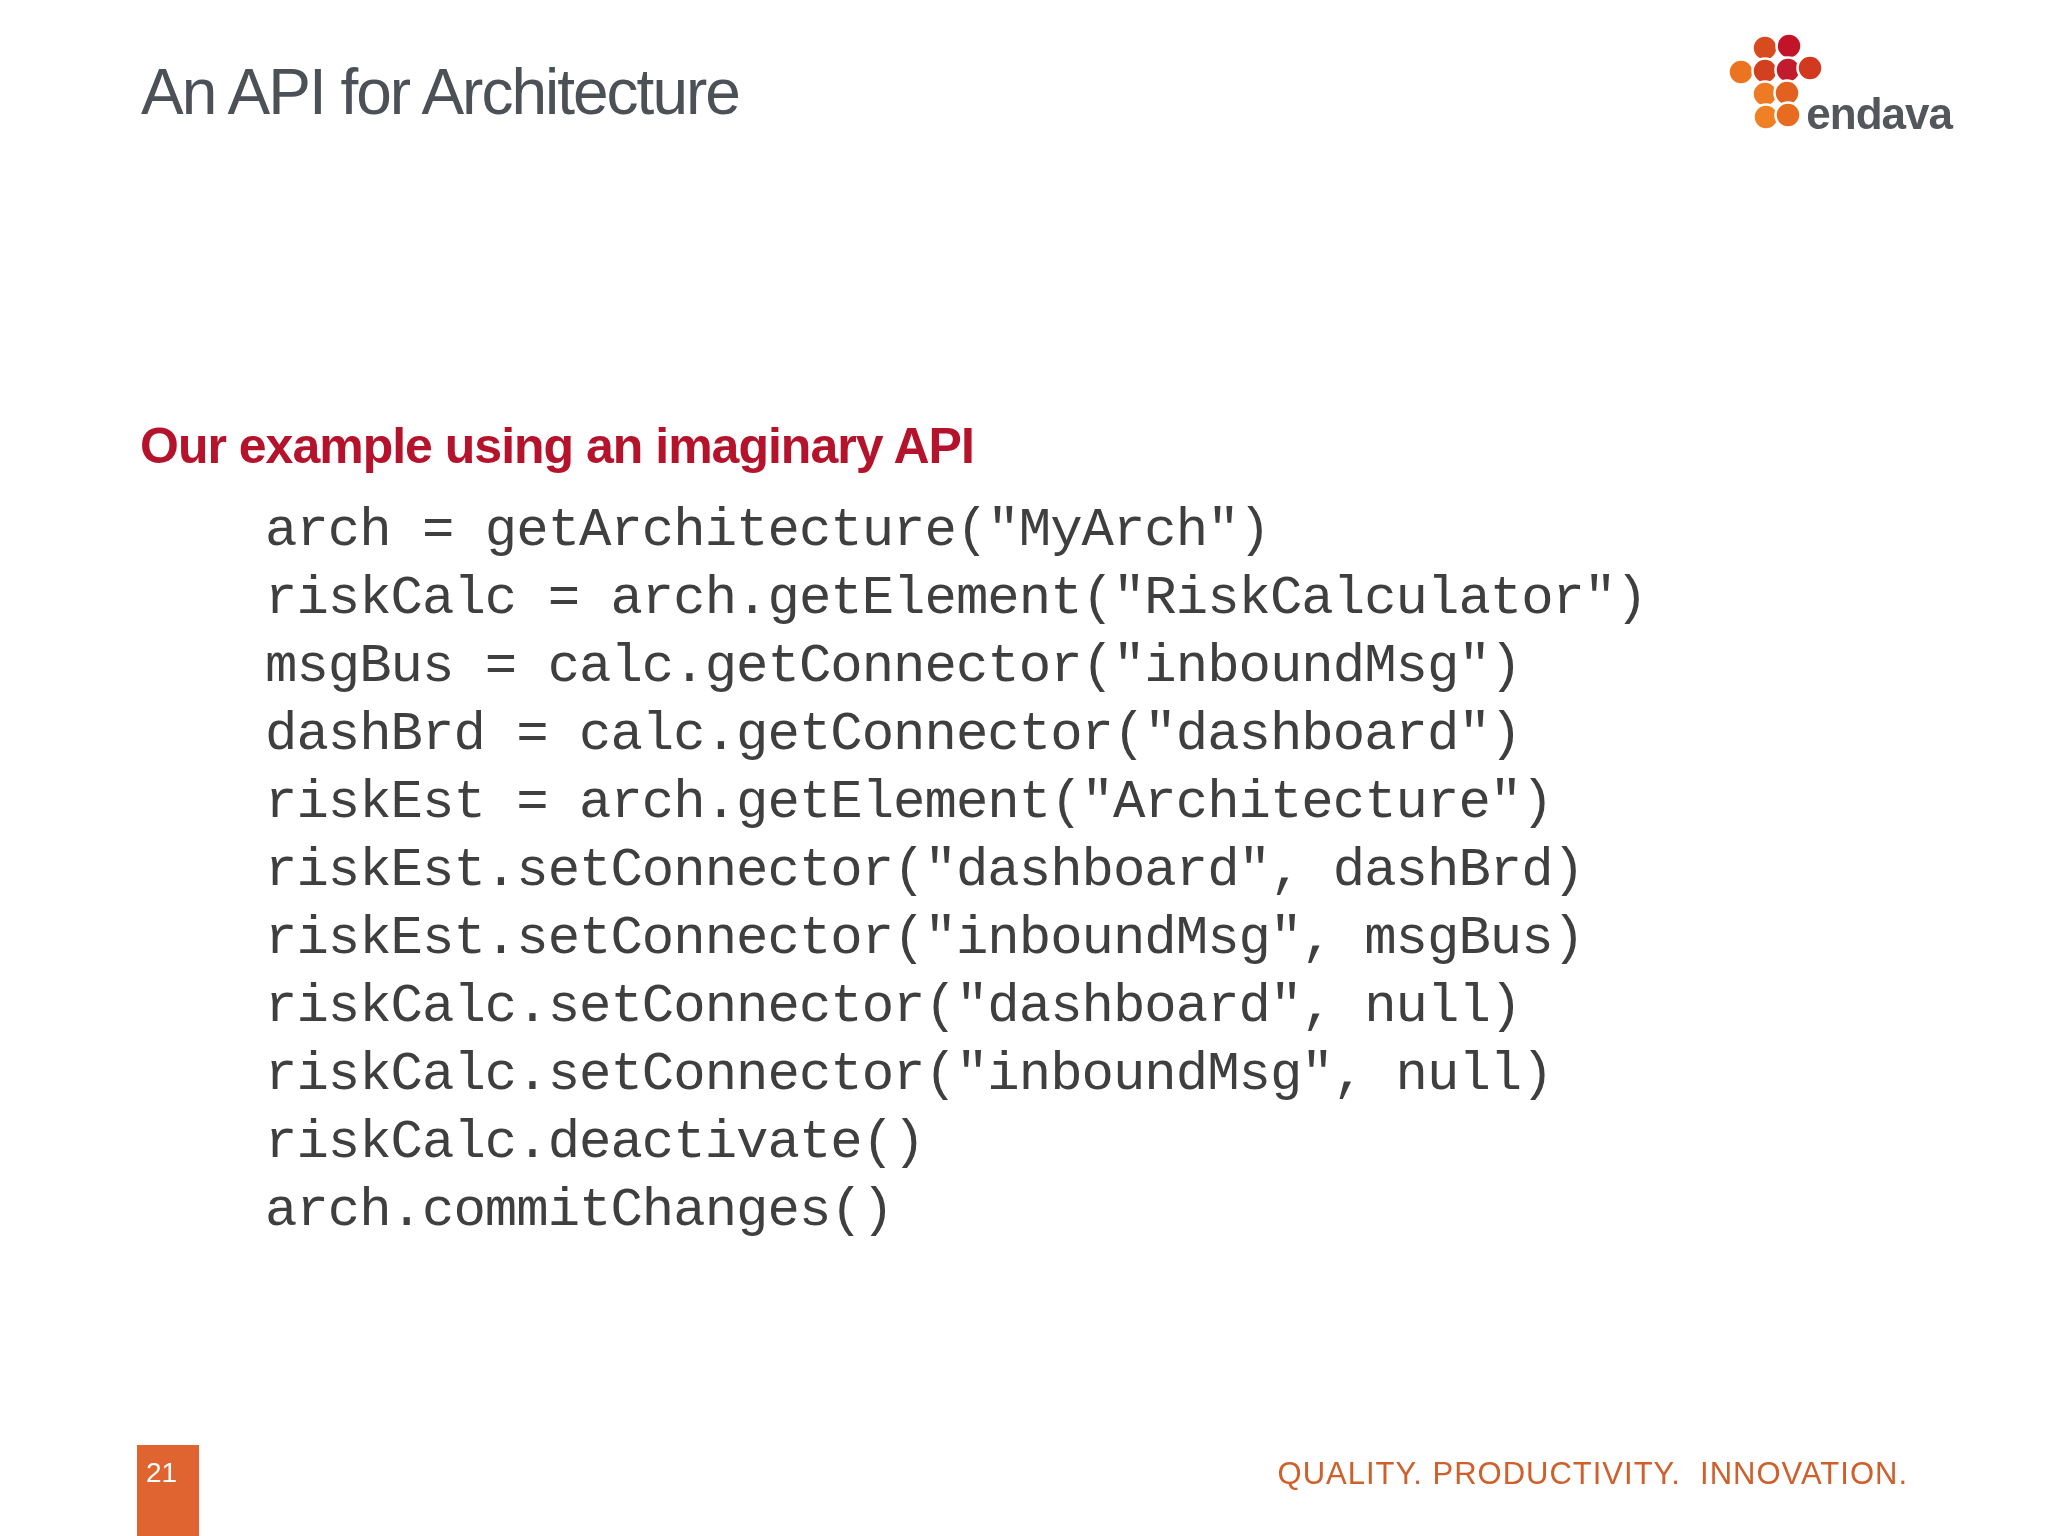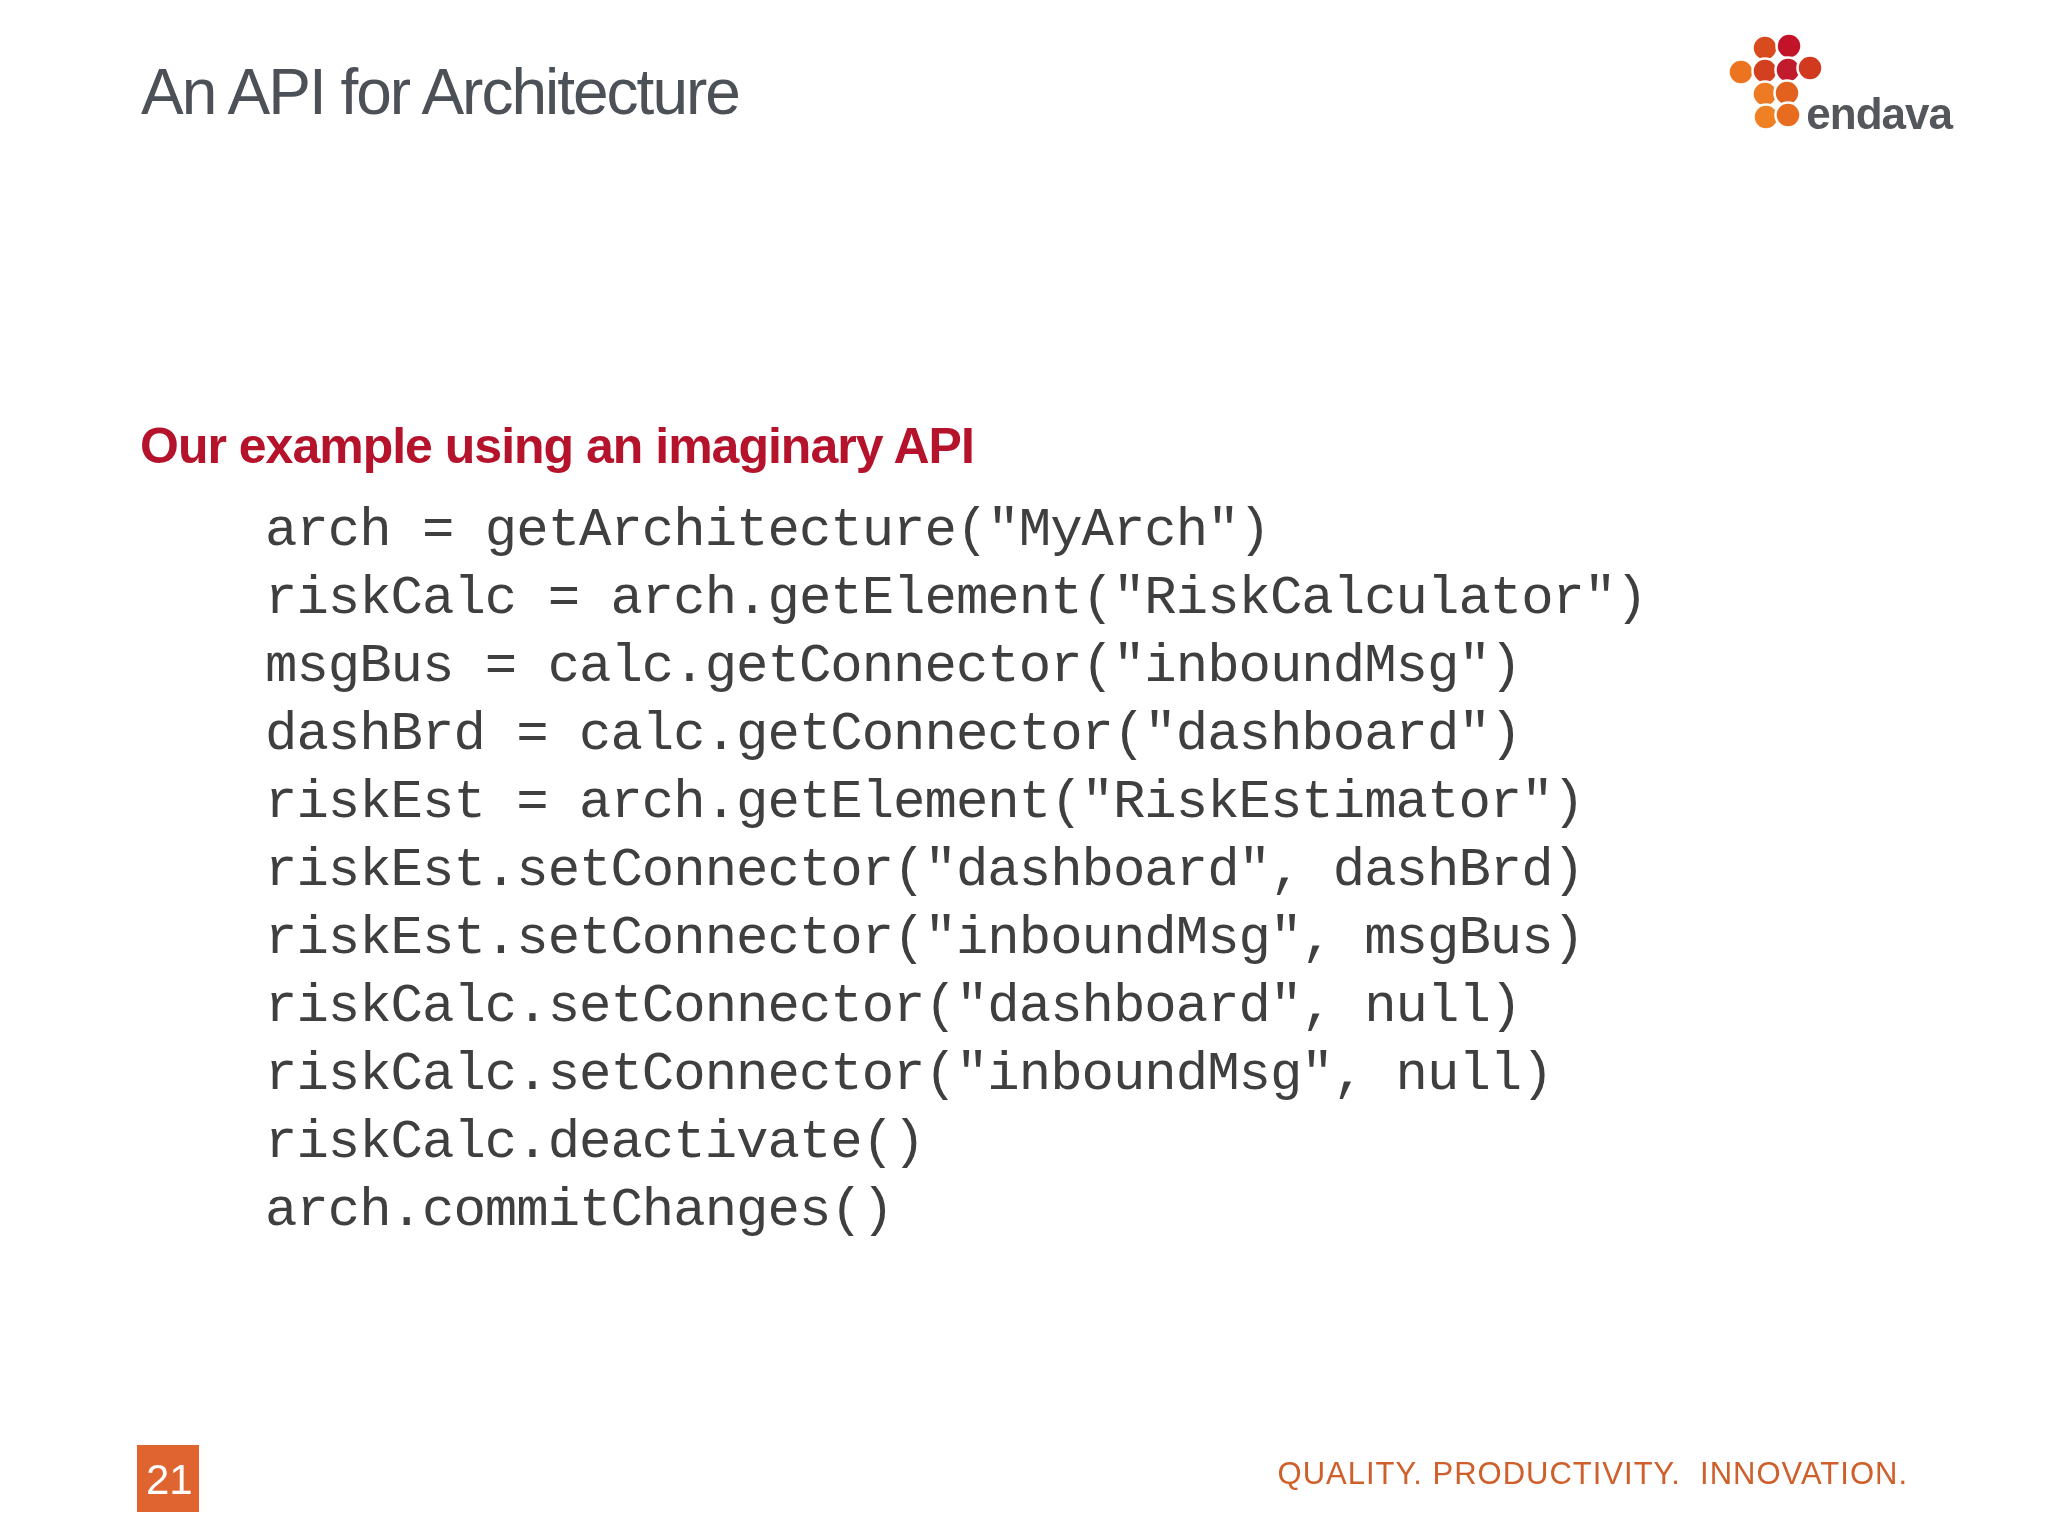--- a/index.html
+++ b/index.html
@@ -77,24 +77,24 @@
     line-height: 68px;
     white-space: pre;
     letter-spacing: -1px;
   }
 
   .page-number-badge {
     position: absolute;
     left: 137px;
     top: 1445px;
     width: 62px;
-    height: 67px;
+    height: 91px;
     background: var(--accent-orange, #e0642f);
     color: #ffffff;
-    font-size: 42px;
+    font-size: 28px;
     line-height: 1;
     padding: 14px 6px 0 9px;
     box-sizing: border-box;
   }
 
   .footer-tagline {
     position: absolute;
     top: 1456px;
     right: 140px;
     font-size: 31px;
@@ -126,21 +126,21 @@
     <div class="logo-wordmark">endava</div>
   </div>
 
   <div class="section-heading">Our example using an imaginary API</div>
 
   <div class="code-block">
       <div class="code-line">arch = getArchitecture("MyArch")</div>
       <div class="code-line">riskCalc = arch.getElement("RiskCalculator")</div>
       <div class="code-line">msgBus = calc.getConnector("inboundMsg")</div>
       <div class="code-line">dashBrd = calc.getConnector("dashboard")</div>
-      <div class="code-line">riskEst = arch.getElement("RiskEstimator")</div>
+      <div class="code-line">riskEst = arch.getElement("Architecture")</div>
       <div class="code-line">riskEst.setConnector("dashboard", dashBrd)</div>
       <div class="code-line">riskEst.setConnector("inboundMsg", msgBus)</div>
       <div class="code-line">riskCalc.setConnector("dashboard", null)</div>
       <div class="code-line">riskCalc.setConnector("inboundMsg", null)</div>
       <div class="code-line">riskCalc.deactivate()</div>
       <div class="code-line">arch.commitChanges()</div>
     </div>
 
   <div class="page-number-badge">21</div>
 

